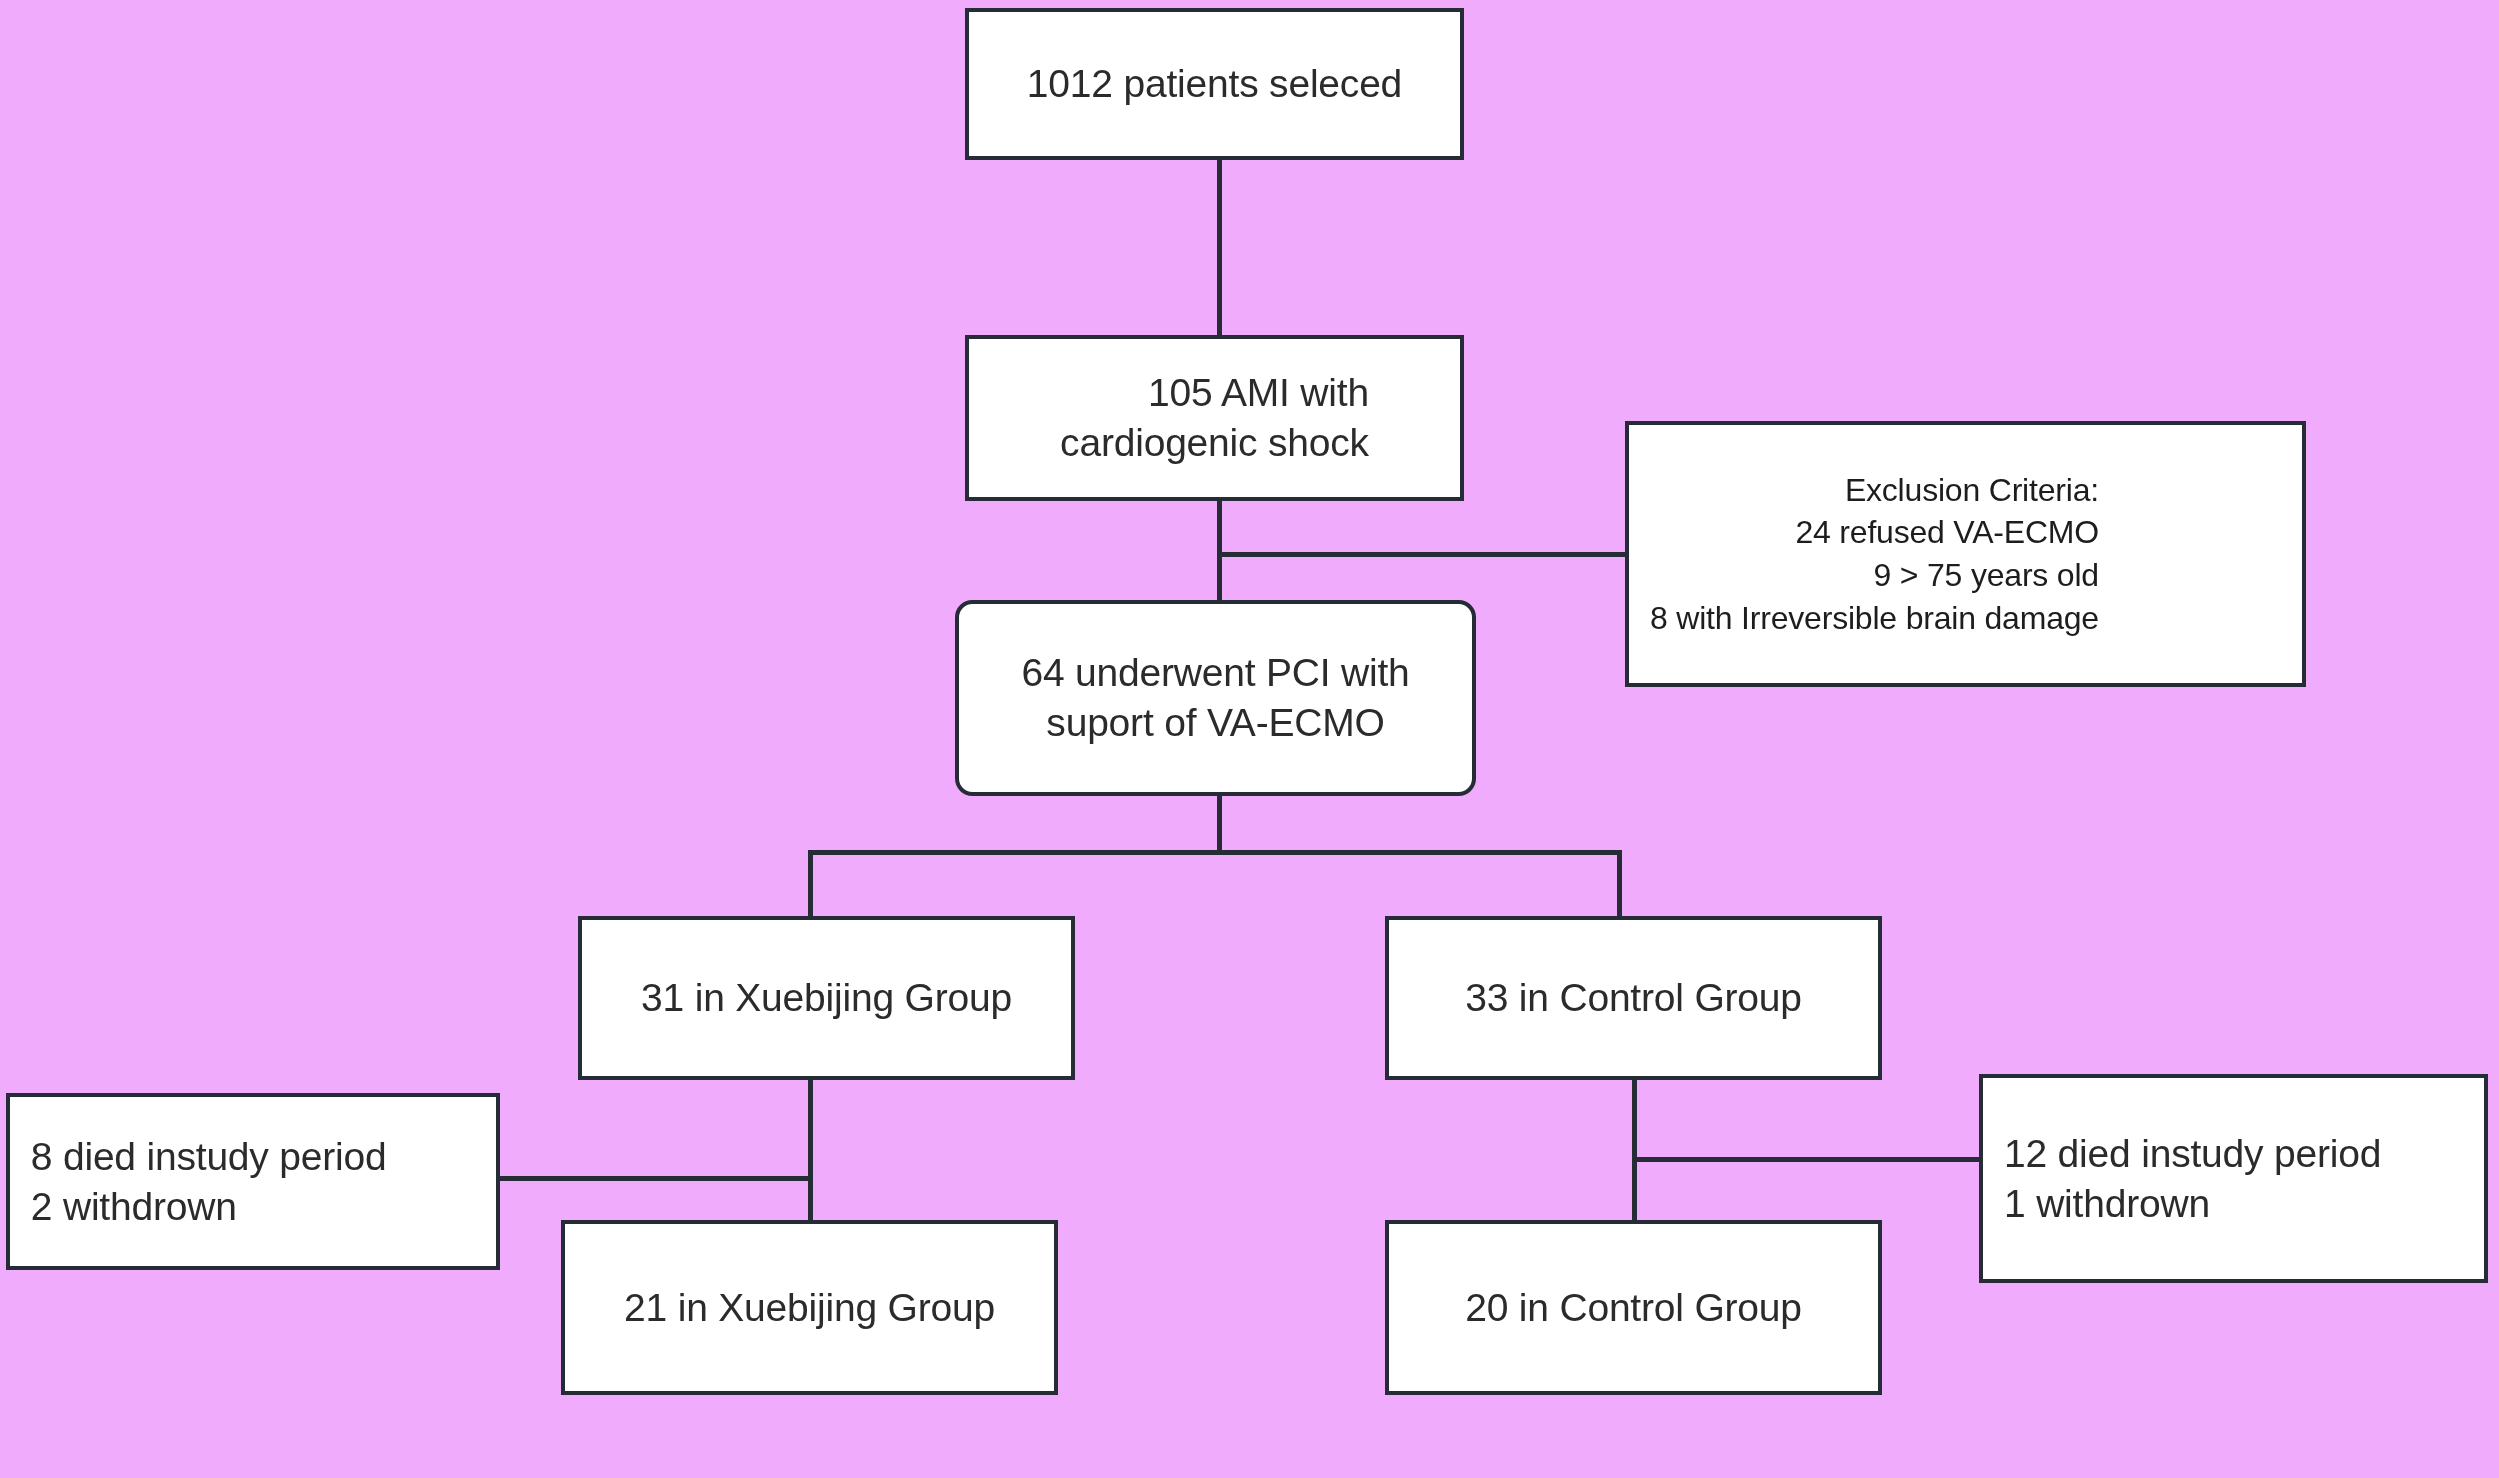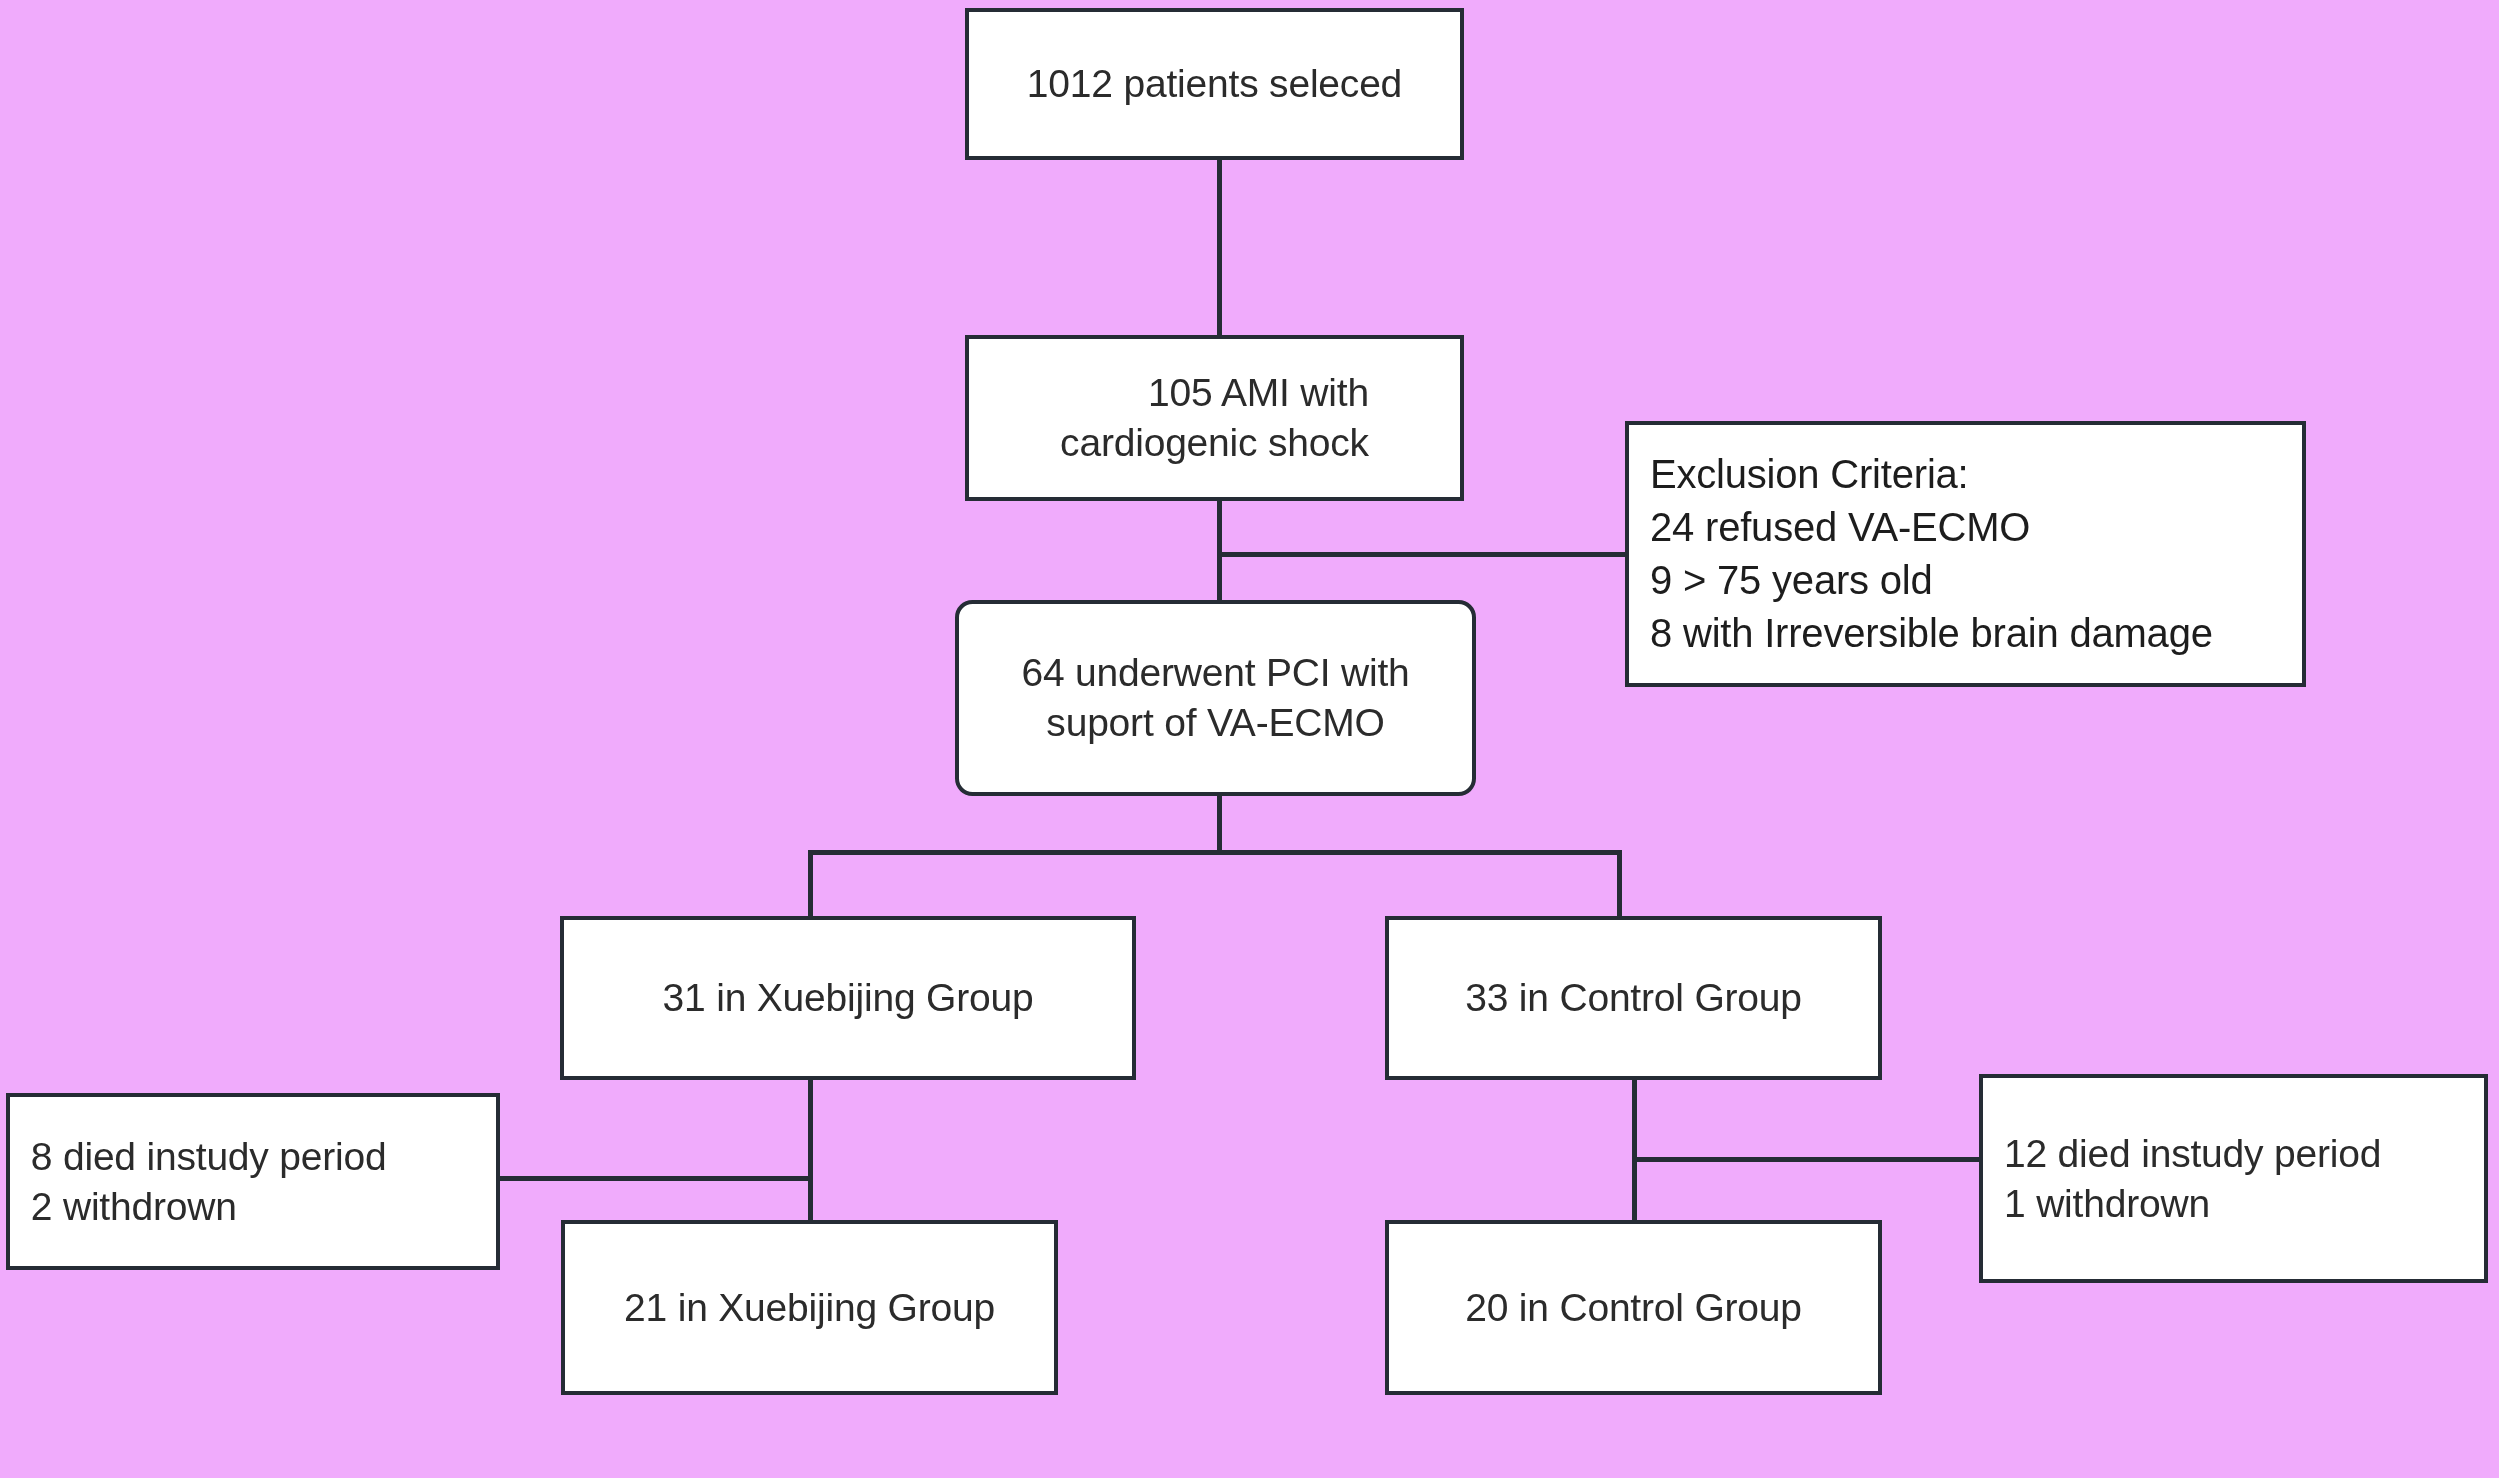--- a/index.html
+++ b/index.html
@@ -27,23 +27,24 @@
     line-height: 1.28;
     letter-spacing: -0.2px;
   }
   .node.center  { justify-content: center; text-align: center; }
   .node.left    { justify-content: flex-start; text-align: left; }
   .node .txt { white-space: pre-line; padding: 0 21px; }
   .node.rounded { border-radius: 17.4px; }
   .node.condensed {
     font-family: "Liberation Sans Narrow", "Liberation Sans", "DejaVu Sans Condensed", sans-serif;
     font-stretch: condensed;
-    font-size: 40px;
+    font-size: 32px;
     line-height: 1.33;
     color: #1d1d1d;
+    text-align: right;
   }
   .conn { position: absolute; background: #252c35; }
   .conn.v { width: 4.8px; }
   .conn.h { height: 4.8px; }
 </style>
 </head>
 <body>
 
 <div id="canvas">
 
@@ -79,21 +80,21 @@
 24 refused VA-ECMO
 9 &gt; 75 years old
 8 with Irreversible brain damage</span>
   </div>
 
   <div class="node center rounded" style="left:955px; top:600px; width:521px; height:196px;">
     <span class="txt">64 underwent PCI with
 suport of VA-ECMO</span>
   </div>
 
-  <div class="node center" style="left:560px; top:916px; width:576px; height:164px;">
+  <div class="node center" style="left:578px; top:916px; width:497px; height:164px;">
     <span class="txt">31 in Xuebijing Group</span>
   </div>
 
   <div class="node center" style="left:1385px; top:916px; width:497px; height:164px;">
     <span class="txt">33 in Control  Group</span>
   </div>
 
   <div class="node left" style="left:5.8px; top:1093px; width:494px; height:177px;">
     <span class="txt">8 died instudy period
 2 withdrown</span>

